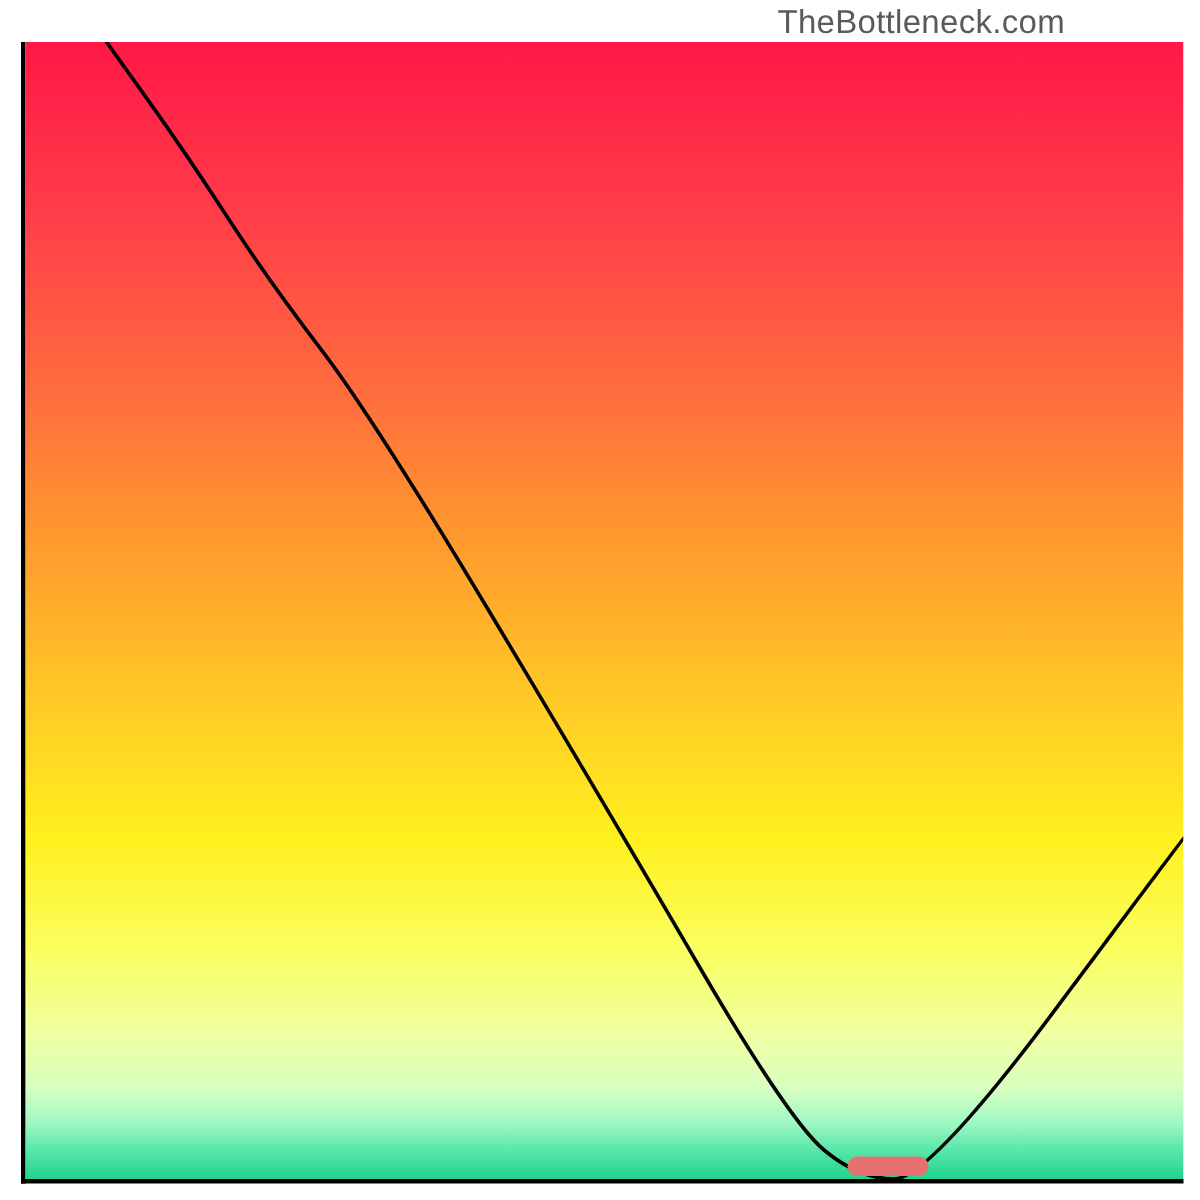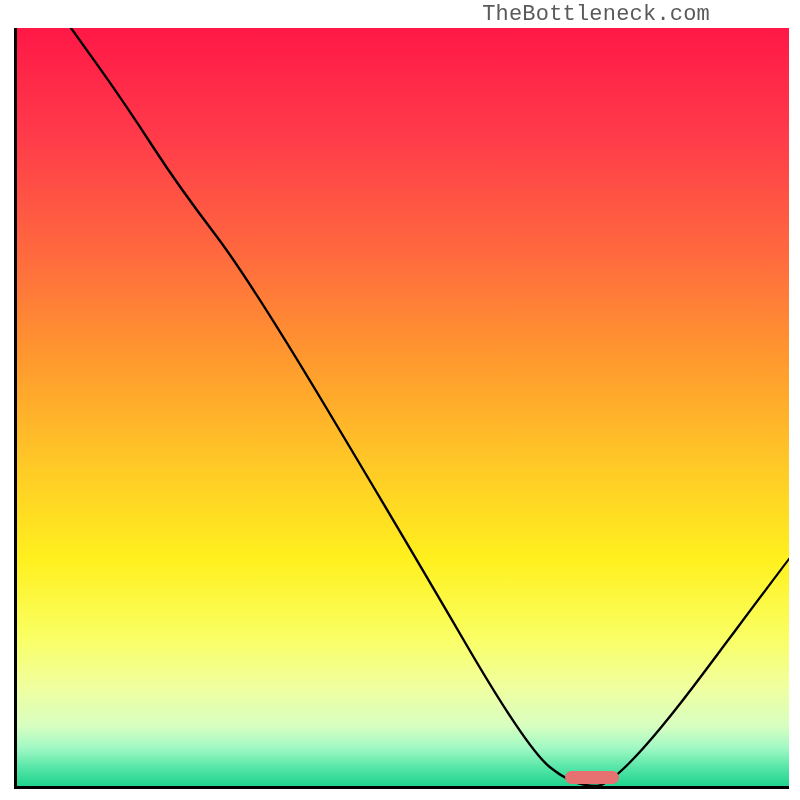--- a/index.html
+++ b/index.html
@@ -7,21 +7,20 @@
     padding: 0;
     width: 800px;
     height: 800px;
     background: #ffffff;
     font-family: Arial, Helvetica, sans-serif;
   }
   .container {
     position: relative;
     width: 720px;
     height: 800px;
-    font-family: Liberation Mono, monospace;
   }
   .watermark {
     position: absolute;
     top: 2px;
     right: 10px;
     font-size: 22px;
     font-weight: 500;
     color: #5a5a5a;
     letter-spacing: 0.2px;
   }

